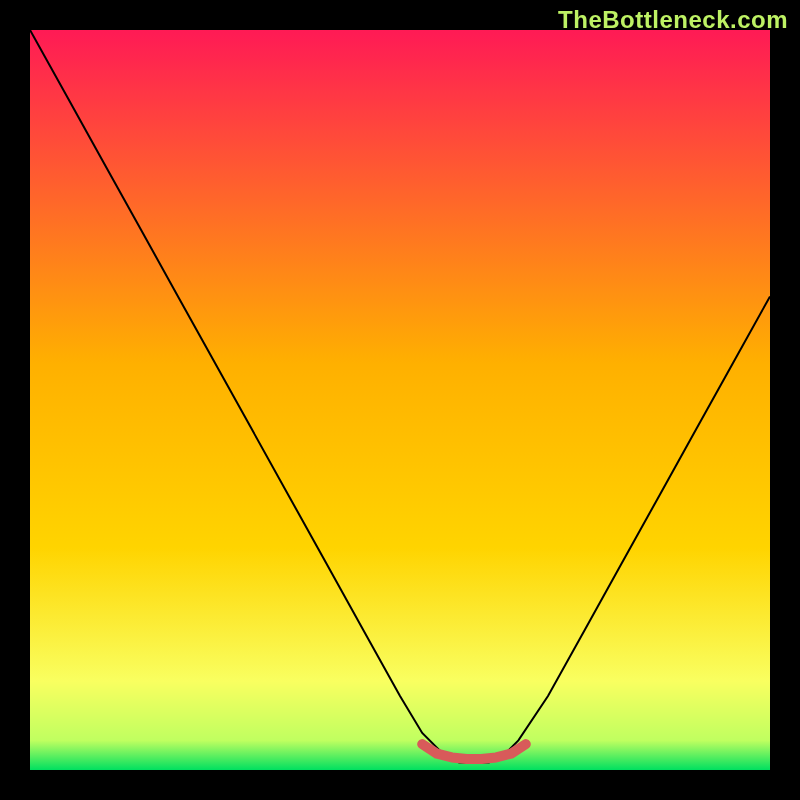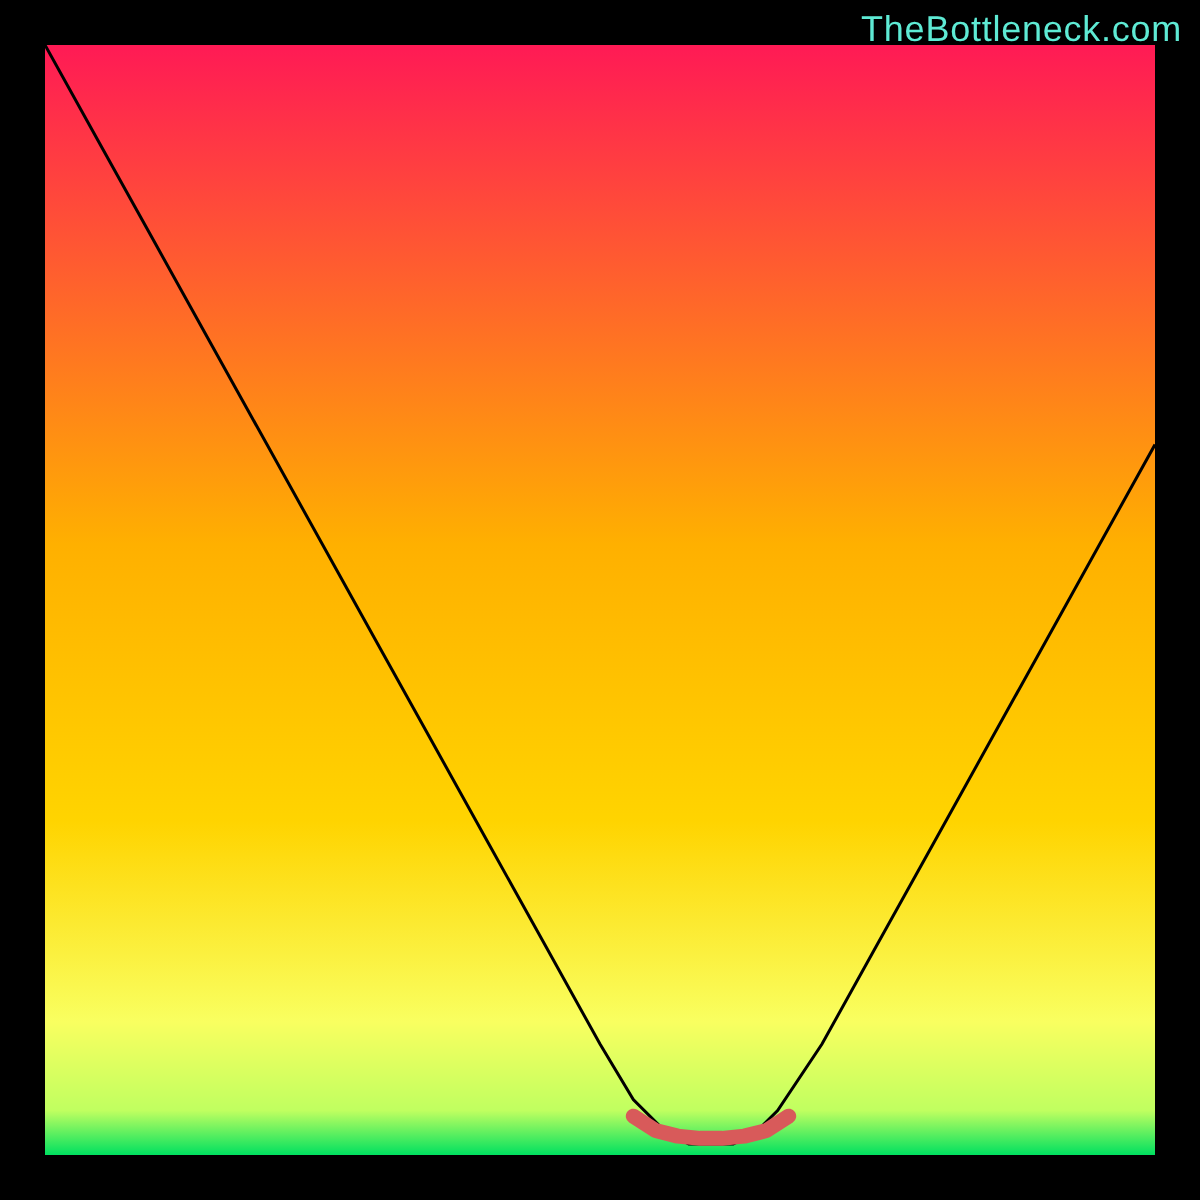--- a/index.html
+++ b/index.html
@@ -8,23 +8,23 @@
     width: 800px;
     height: 800px;
     background: #000;
     position: relative;
     font-family: Arial, Helvetica, sans-serif;
   }
   .watermark {
     position: absolute;
     top: 6px;
     right: 12px;
-    color: #5eead4;
+    color: #bef264;
     font-size: 24px;
-    font-weight: normal;
+    font-weight: bold;
     letter-spacing: 0.5px;
     z-index: 10;
     text-align: right;
   }
   .frame {
     position: absolute;
     left: 30px;
     top: 30px;
     width: 740px;
     height: 740px;

